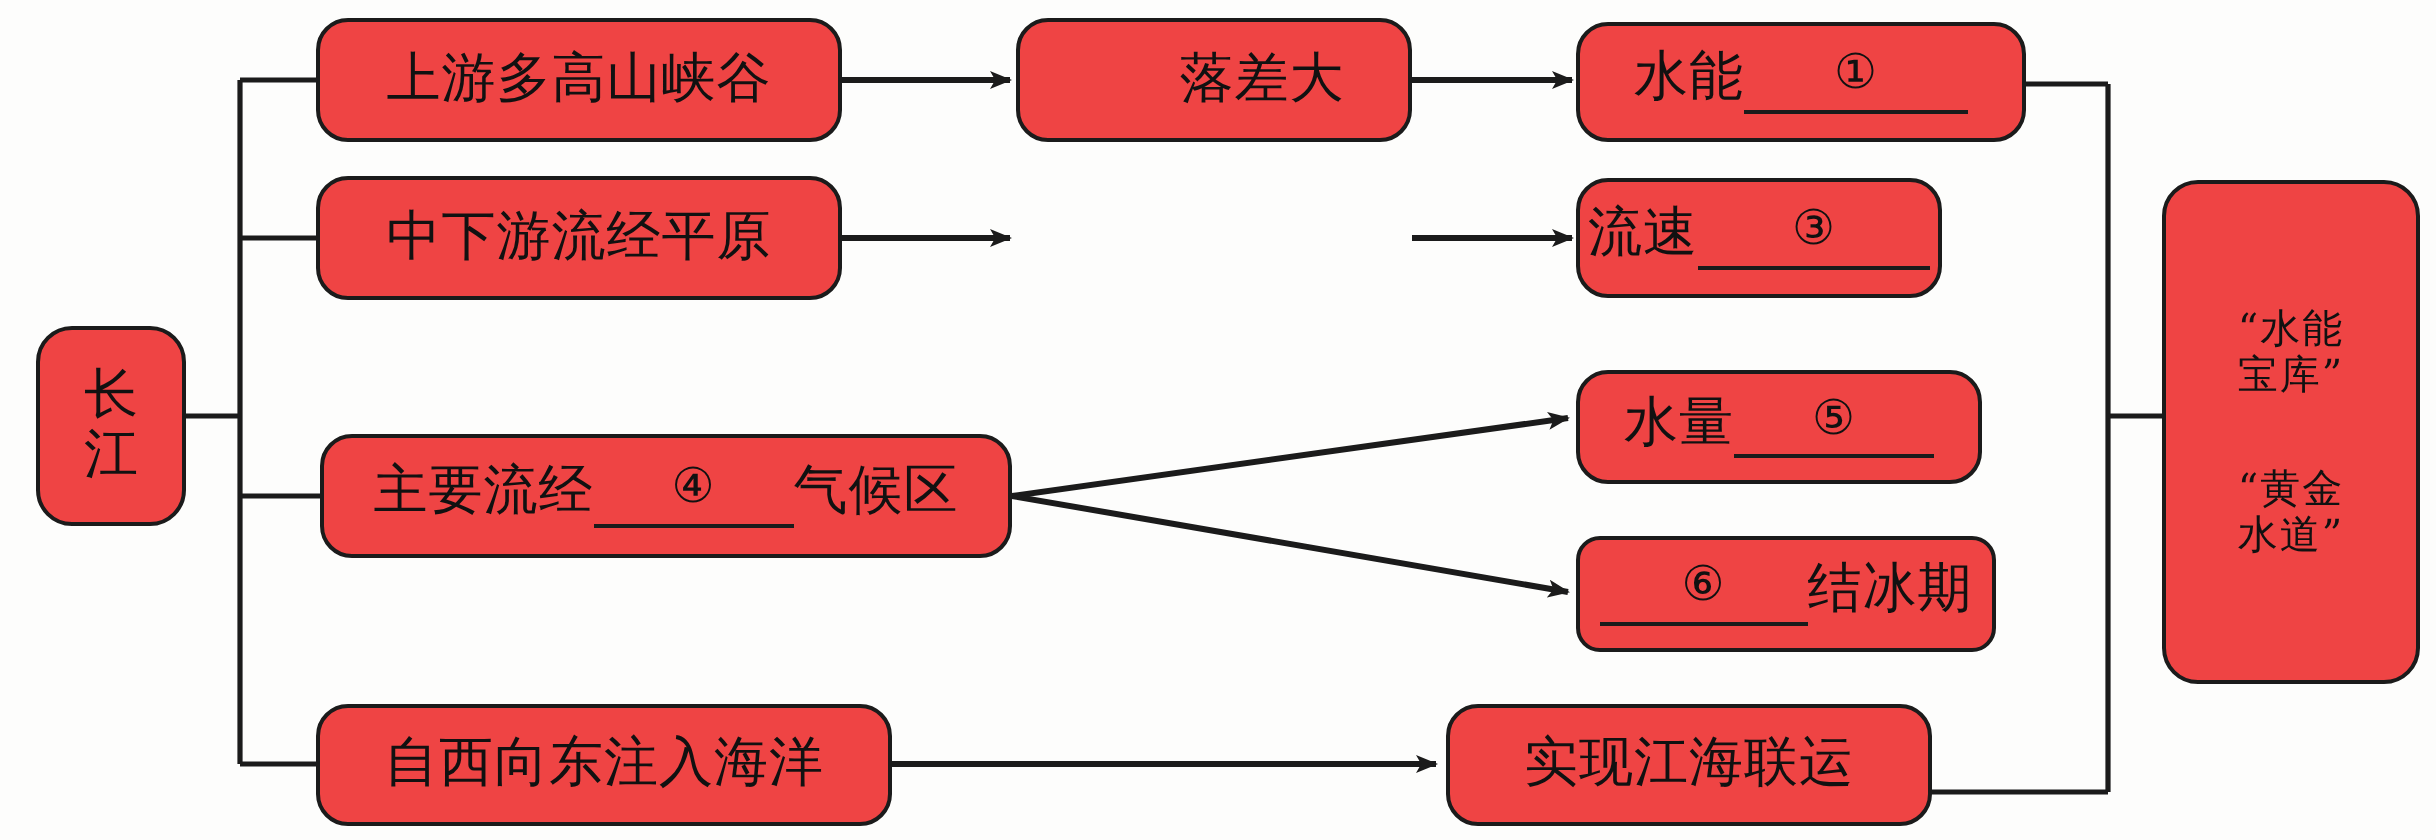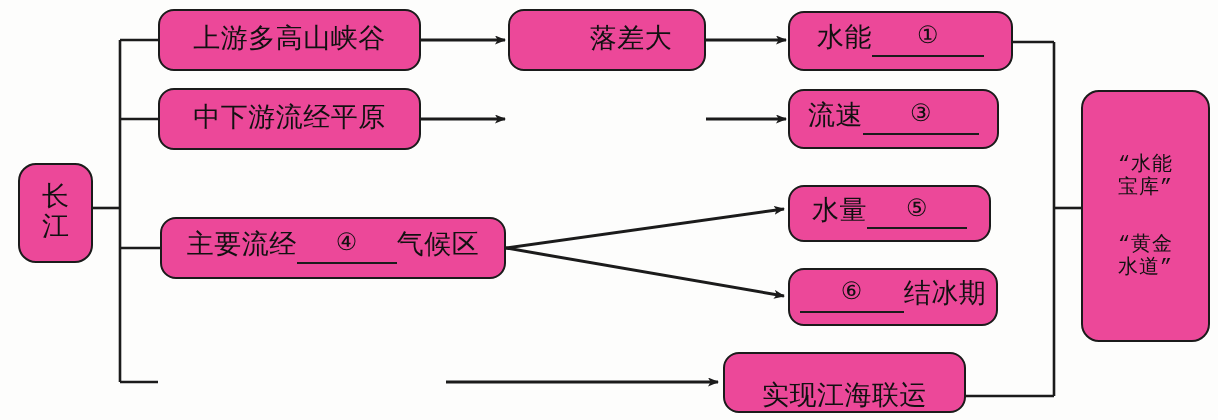--- a/index.html
+++ b/index.html
@@ -24,27 +24,26 @@
     top: 0;
     width: 1218px;
     height: 420px;
     pointer-events: none;
   }
   .node {
     position: absolute;
     box-sizing: border-box;
     border: 2px solid #1b1b1b;
     border-radius: 16px;
-    background: #ec4899;
+    background: #ef4444;
     display: flex;
     align-items: center;
     justify-content: center;
     color: #111111;
     z-index: 2;
-    font-family: Liberation Mono, monospace;
   }
   .node .txt {
     display: block;
     white-space: nowrap;
     line-height: 1.05;
     letter-spacing: 0.5px;
   }
   
   .node-vert {
     flex-direction: column;
@@ -142,51 +141,54 @@
   <div class="node sz-22" style="left:158px; top:88px; width:263px; height:62px;">
     <span class="txt">中下游流经平原</span>
   </div>
 
   <div class="node sz-22" style="left:160px; top:217px; width:346px; height:62px;">
     <span class="txt">
       <span>主要流经</span><span class="blank bl-w4"><span class="num">④</span></span><span>气候区</span>
     </span>
   </div>
 
+  <div class="node sz-22" style="left:158px; top:352px; width:288px; height:61px;">
+    <span class="txt">自西向东注入海洋</span>
+  </div>
 
   <div class="node sz-22" style="left:508px; top:9px; width:198px; height:62px;padding-left:48px;">
     <span class="txt">落差大</span>
   </div>
 
 
   <div class="node sz-22" style="left:788px; top:11px; width:225px; height:60px;">
     <span class="txt">
       <span>水能</span><span class="blank bl-w1"><span class="num">①</span></span>
     </span>
   </div>
 
-  <div class="node sz-22" style="left:788px; top:89px; width:211px; height:60px;">
+  <div class="node sz-22" style="left:788px; top:89px; width:183px; height:60px;">
     <span class="txt">
       <span>流速</span><span class="blank bl-w3"><span class="num">③</span></span>
     </span>
   </div>
 
   <div class="node sz-22" style="left:788px; top:185px; width:203px; height:57px;">
     <span class="txt">
       <span>水量</span><span class="blank bl-w5"><span class="num">⑤</span></span>
     </span>
   </div>
 
-  <div class="node sz-22" style="left:788px; top:268px; width:210px; height:58px;">
+  <div class="node sz-22" style="left:788px; top:268px; width:210px; height:58px;border-radius:12px;">
     <span class="txt">
       <span class="blank bl-w6"><span class="num">⑥</span></span><span>结冰期</span>
     </span>
   </div>
 
-  <div class="node sz-22" style="left:723px; top:352px; width:243px; height:61px;align-items:flex-end;">
+  <div class="node sz-22" style="left:723px; top:352px; width:243px; height:61px;">
     <span class="txt">实现江海联运</span>
   </div>
 
   <div class="node node-vert sz-right" style="left:1081px; top:90px; width:129px; height:252px;">
     <span class="txt quoteline">“水能</span>
     <span class="txt quoteline">宝库”</span>
     <span class="gap"></span>
     <span class="txt quoteline">“黄金</span>
     <span class="txt quoteline">水道”</span>
   </div>

